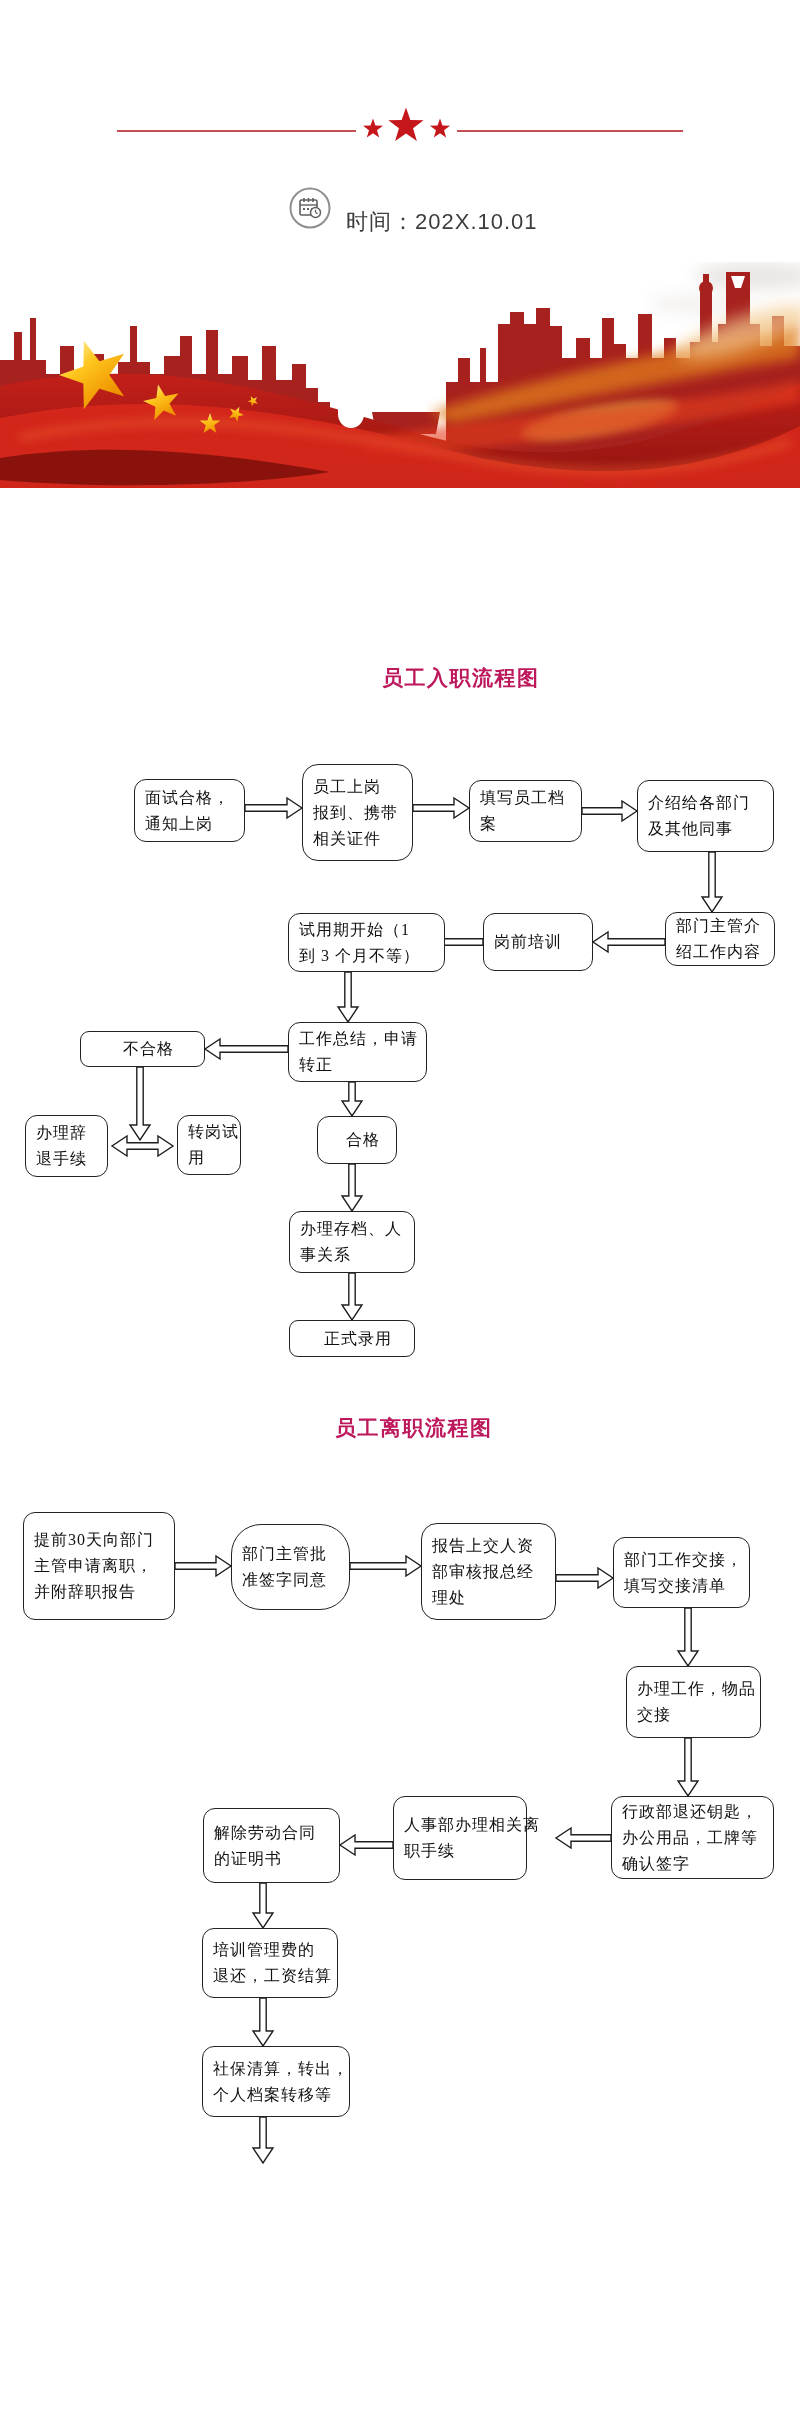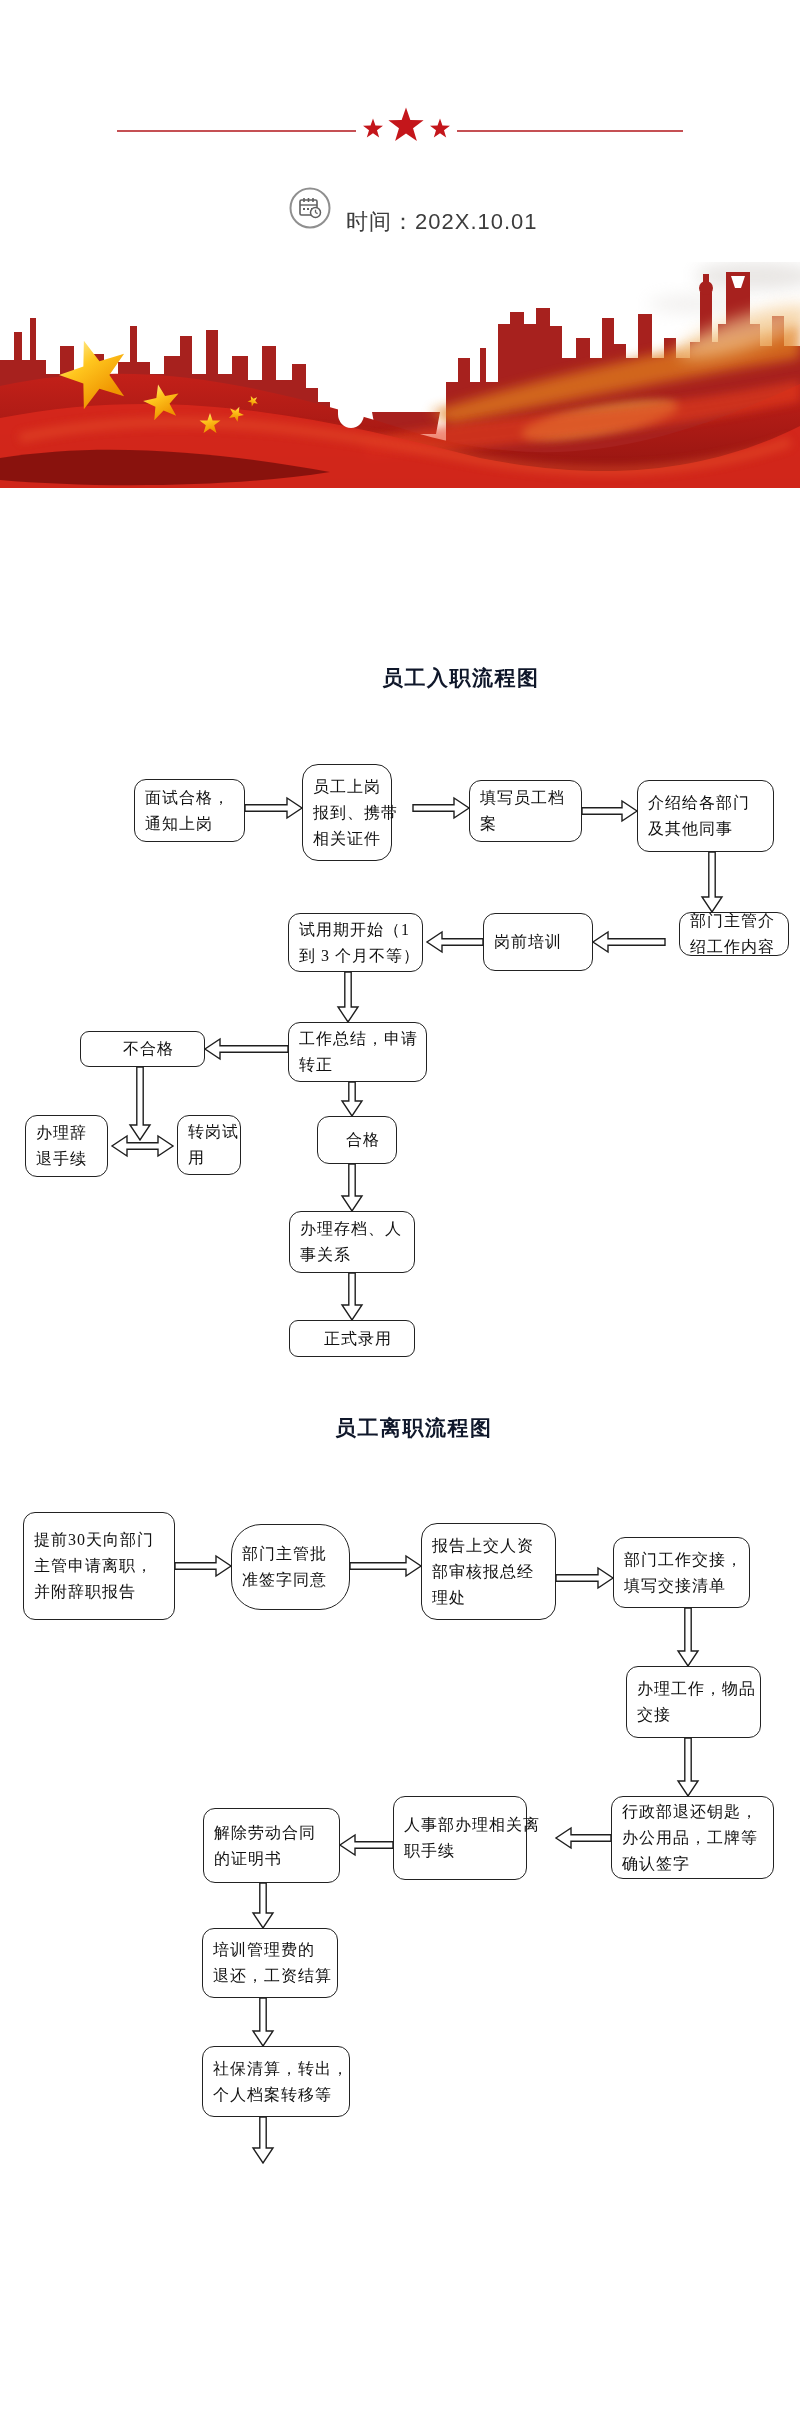--- a/index.html
+++ b/index.html
@@ -4,21 +4,21 @@
 <style>
   html,body{margin:0;padding:0;background:#fff;}
   .page{position:relative;width:800px;height:2433px;background:#fff;overflow:hidden;
         font-family:"Liberation Serif","DejaVu Serif",serif;}
   .abs{position:absolute;}
   
   .date-row{position:absolute;left:288px;top:179px;display:flex;align-items:center;}
   .date-text{margin-left:14px;font-family:"Liberation Sans","DejaVu Sans",sans-serif;
              font-size:22px;color:#3d3d3d;letter-spacing:1px;margin-top:28px;}
   
-  .sec-title{position:absolute;font-size:21px;font-weight:bold;color:#0f172a;letter-spacing:1.5px;}
+  .sec-title{position:absolute;font-size:21px;font-weight:bold;color:#be185d;letter-spacing:1.5px;}
   
   .fbox{position:absolute;box-sizing:border-box;background:#fff;border:1.6px solid #222;
         border-radius:12px;display:flex;align-items:center;padding-left:10px;padding-right:4px;
         font-size:16px;line-height:26px;letter-spacing:1px;color:#101010;white-space:pre;}
   .fbox.center{justify-content:center;padding-left:14px;padding-right:2px;}
   #arrow-layer{position:absolute;left:0;top:0;pointer-events:none;}
 </style>
 </head>
 <body>
 
@@ -127,31 +127,31 @@
       <polygon points="259.8,1883 259.8,1913 253,1913 263,1928 273,1913 266.2,1913 266.2,1883" fill="#fff" stroke="#1f1f1f" stroke-width="1.4"></polygon>
       <polygon points="259.8,1998 259.8,2031 253,2031 263,2046 273,2031 266.2,2031 266.2,1998" fill="#fff" stroke="#1f1f1f" stroke-width="1.4"></polygon>
       <polygon points="259.8,2117 259.8,2148 253,2148 263,2163 273,2148 266.2,2148 266.2,2117" fill="#fff" stroke="#1f1f1f" stroke-width="1.4"></polygon>
     </svg>
 
   <div class="sec-title" style="left:382px;top:664px">员工入职流程图</div>
   <div class="sec-title" style="left:335px;top:1414px">员工离职流程图</div>
 
   <div class="fbox" style="left:134px;top:779px;width:111px;height:63px">面试合格，
 通知上岗</div>
-  <div class="fbox" style="left:302px;top:764px;width:90px;height:97px;border-radius:16px">员工上岗
+  <div class="fbox" style="left:302px;top:764px;width:111px;height:97px;border-radius:16px">员工上岗
 报到、携带
 相关证件</div>
   <div class="fbox" style="left:469px;top:780px;width:113px;height:62px">填写员工档
 案</div>
   <div class="fbox" style="left:637px;top:780px;width:137px;height:72px">介绍给各部门
 及其他同事</div>
-  <div class="fbox" style="left:679px;top:912px;width:110px;height:44px">部门主管介
+  <div class="fbox" style="left:665px;top:912px;width:110px;height:54px">部门主管介
 绍工作内容</div>
   <div class="fbox" style="left:483px;top:913px;width:110px;height:58px">岗前培训</div>
-  <div class="fbox" style="left:288px;top:913px;width:135px;height:59px">试用期开始（1
+  <div class="fbox" style="left:288px;top:913px;width:157px;height:59px">试用期开始（1
 到 3 个月不等）</div>
   <div class="fbox" style="left:288px;top:1022px;width:139px;height:60px">工作总结，申请
 转正</div>
   <div class="fbox center" style="left:80px;top:1031px;width:125px;height:36px;border-radius:9px">不合格</div>
   <div class="fbox" style="left:25px;top:1115px;width:83px;height:62px">办理辞
 退手续</div>
   <div class="fbox" style="left:177px;top:1115px;width:64px;height:60px">转岗试
 用</div>
   <div class="fbox center" style="left:317px;top:1116px;width:80px;height:48px">合格</div>
   <div class="fbox" style="left:289px;top:1211px;width:126px;height:62px">办理存档、人

